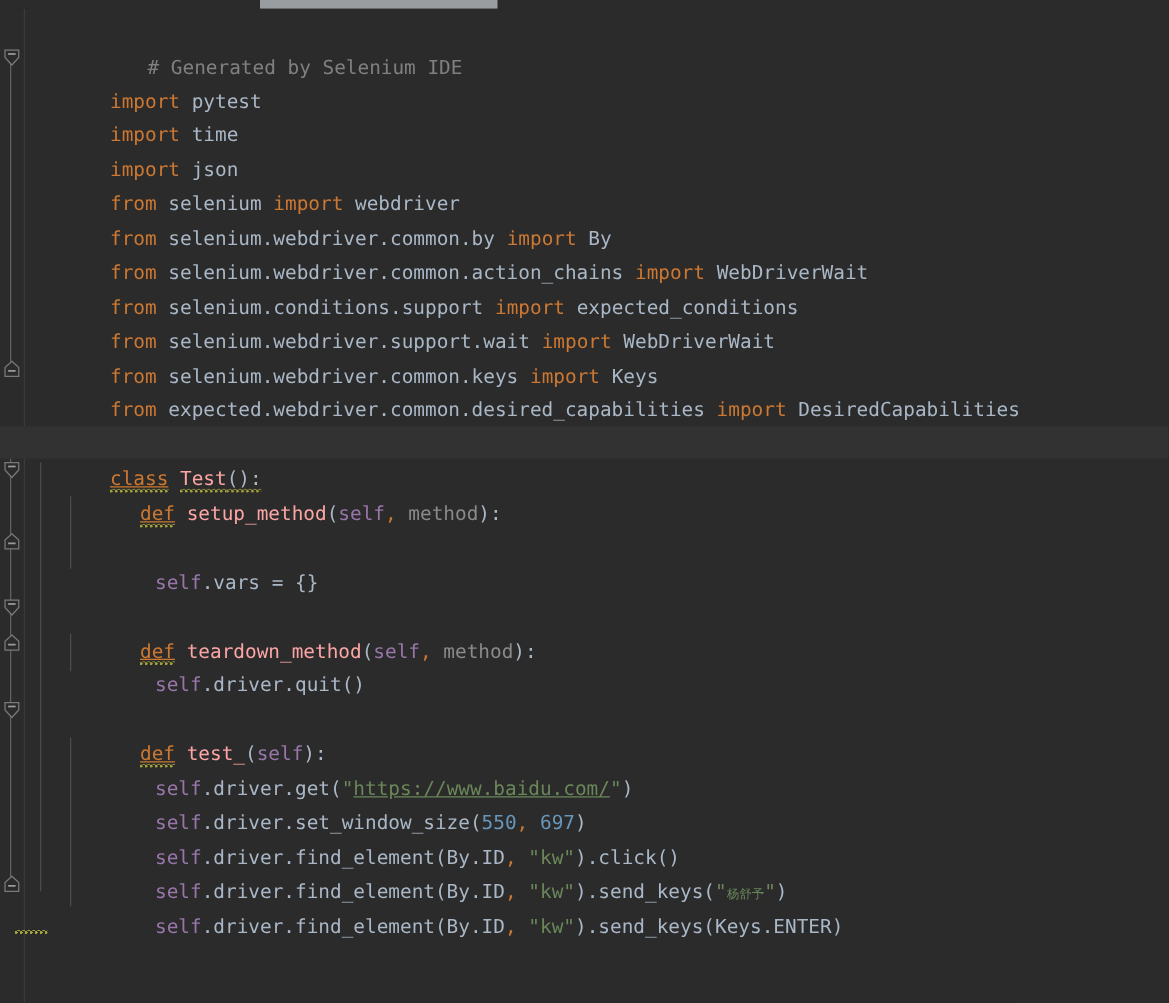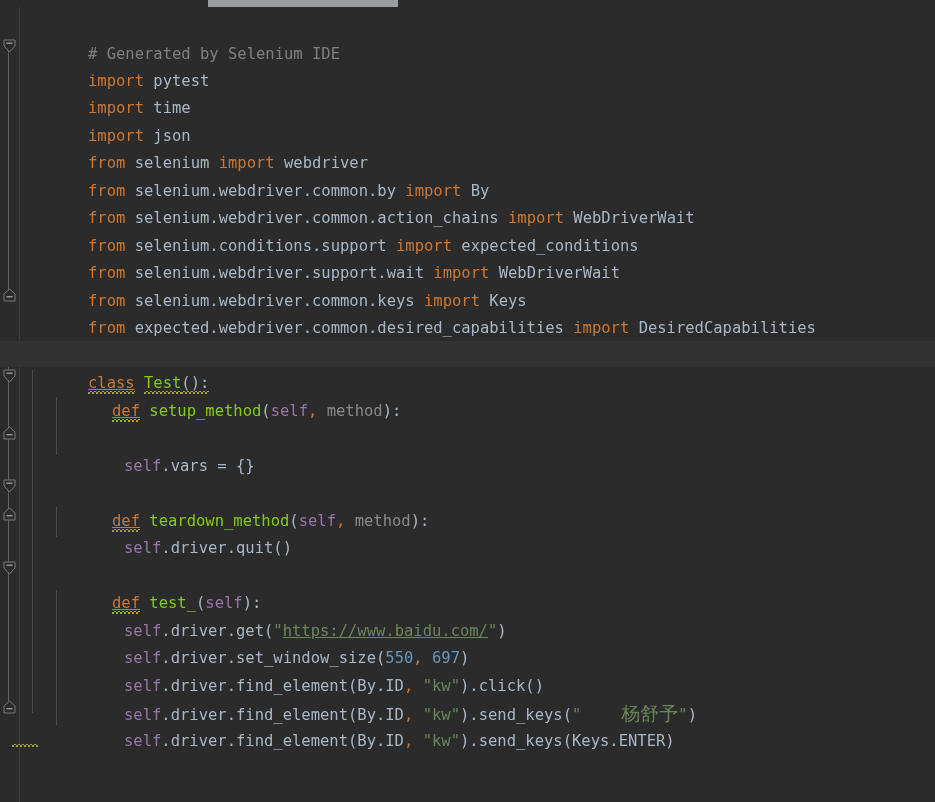--- a/index.html
+++ b/index.html
@@ -111,33 +111,33 @@
     height: 27.5px;
     line-height: 27.5px;
     white-space: pre;
     font-size: 15.5px;
     font-family: "DejaVu Sans Mono", "Liberation Mono", monospace;
     letter-spacing: 0px;
     color: #a9b7c6;
   }
 
   
-  .tok-comment  { color: #808080; }
+  .tok-comment  { color: #808080; margin-left: 30px; }
   .tok-keyword  { color: #cc7832; }
   .tok-ident    { color: #a9b7c6; }
-  .tok-fn       { color: #84cc16; }
+  .tok-fn       { color: #fca5a5; }
   .tok-self     { color: #9876aa; }
   .tok-param    { color: #8a8a8a; }
   .tok-string   { color: #6a8759; }
   .tok-url      { color: #6a8759; text-decoration: underline; text-decoration-color: #6a8759; }
   .tok-num      { color: #6897bb; }
   .tok-punct    { color: #a9b7c6; }
   .tok-paren    { color: #a9b7c6; }
   .tok-comma    { color: #cc7832; }
-  .tok-cjk      { color: #6a8759; font-family: "DejaVu Sans", sans-serif; font-size: 19px; margin-left: 40px; }
+  .tok-cjk      { color: #6a8759; font-family: "DejaVu Sans", sans-serif; font-size: 10px; }
 
   
   .warn {
     position: relative;
     text-decoration: none;
   }
   .warn::after {
     content: "";
     position: absolute;
     left: 0;

